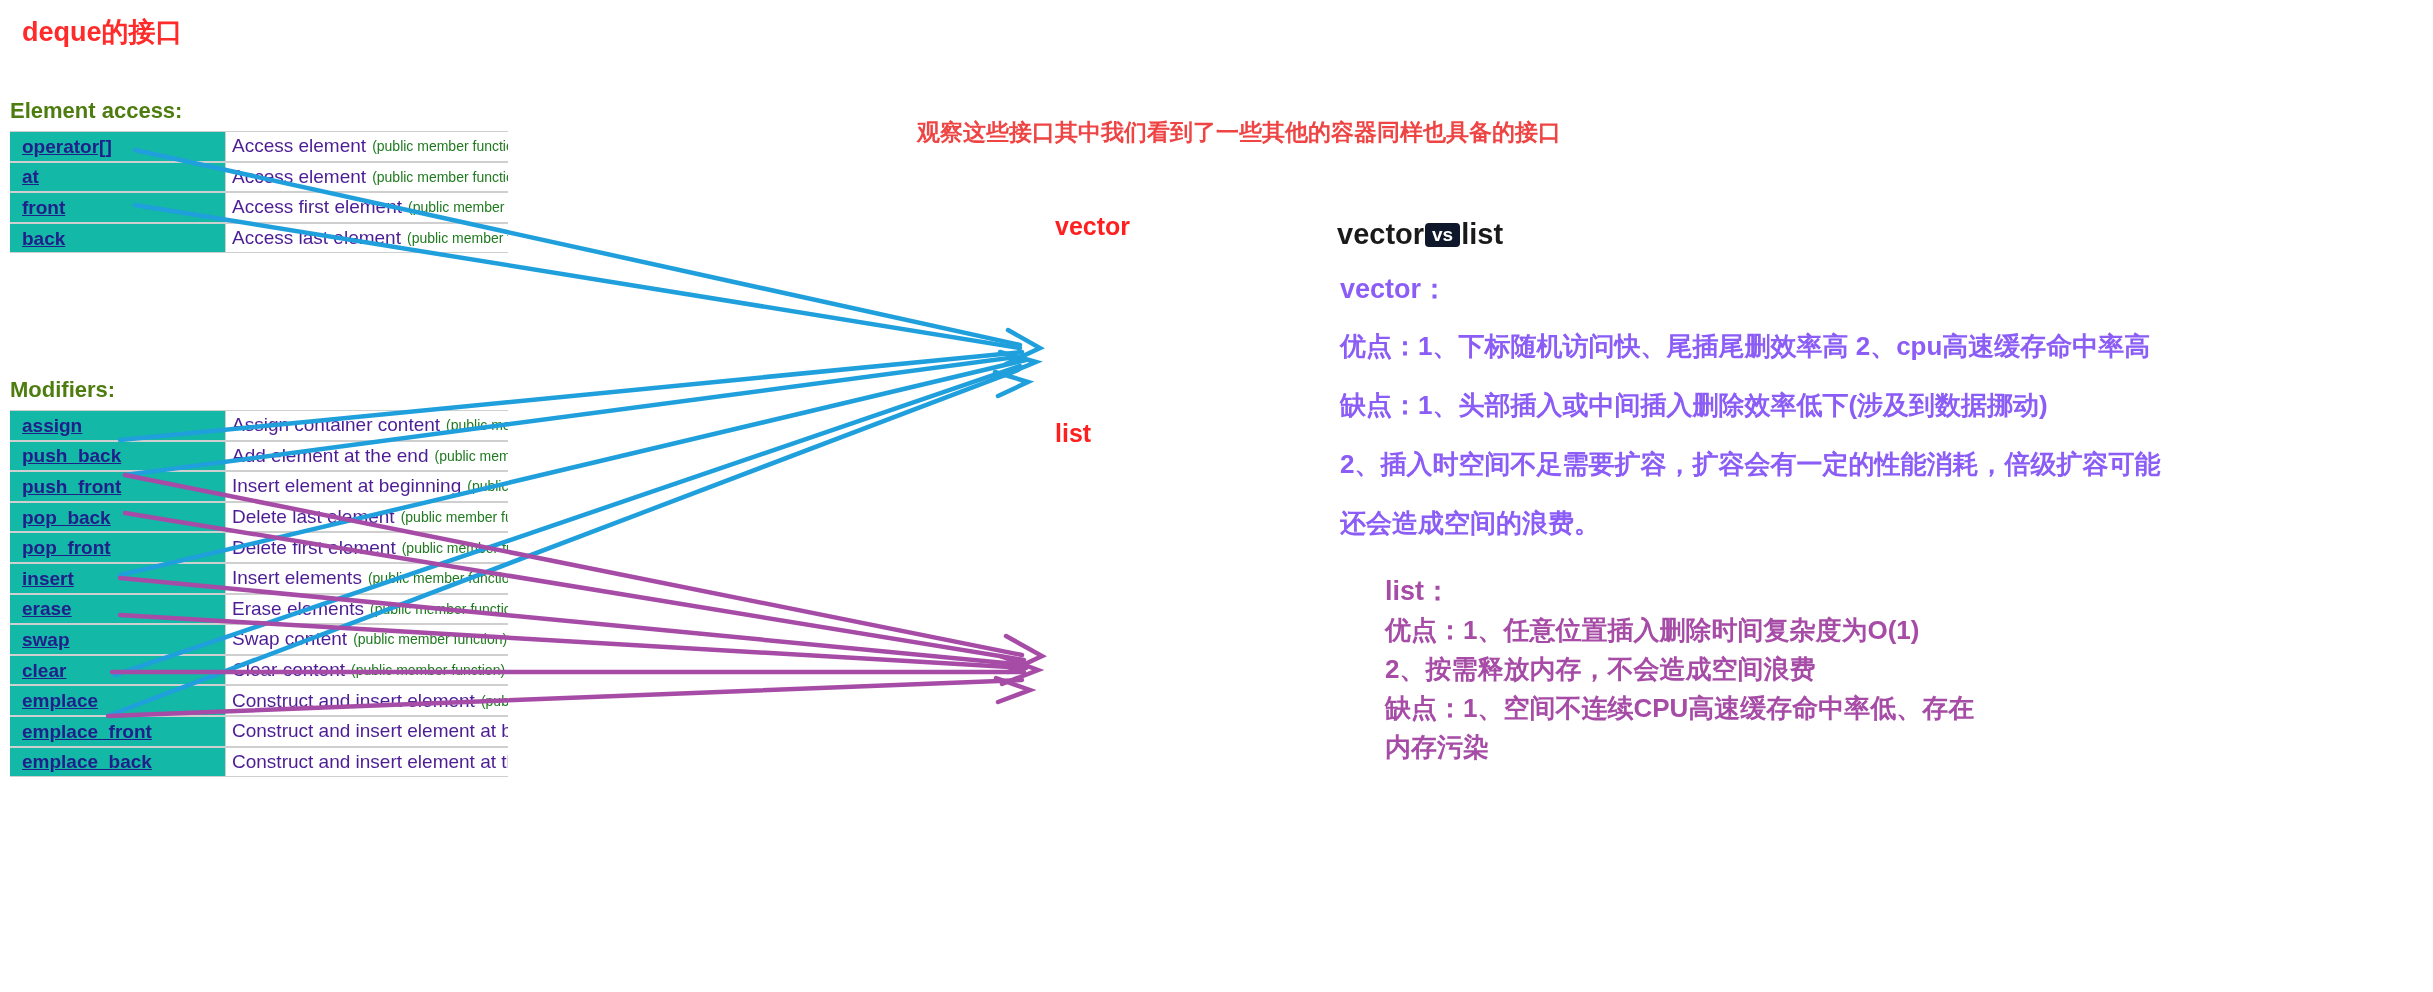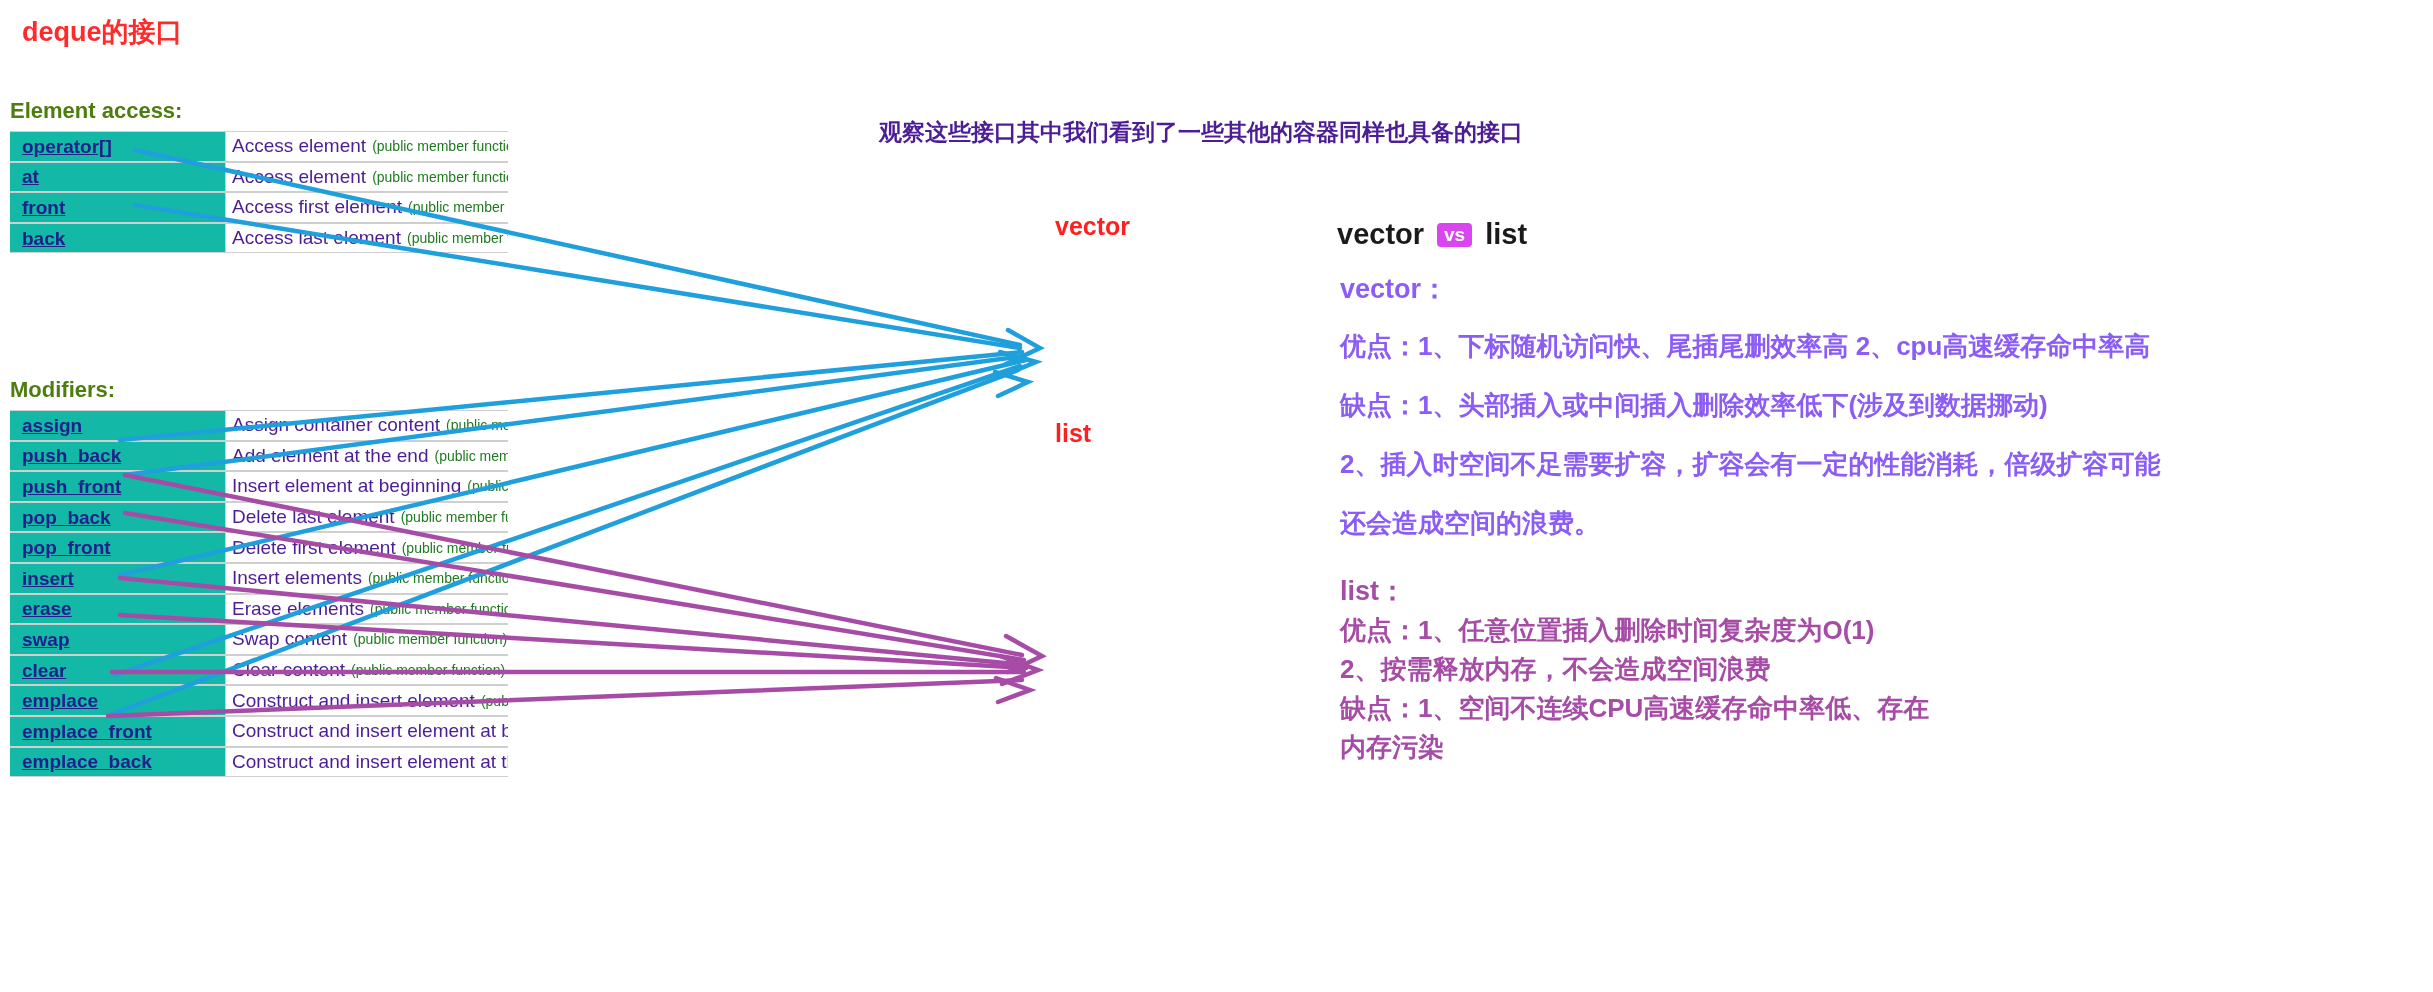--- a/index.html
+++ b/index.html
@@ -78,55 +78,55 @@
   
   .target-label{
     position:absolute;font-size:25px;font-weight:bold;color:#ff1f1f;
     white-space:nowrap;
   }
   #label-vector{left:1055px;top:212px;}
   #label-list{left:1055px;top:419px;}
 
   
   #annotation-note{
-    position:absolute;left:879px;top:117px;
-    font-size:23px;font-weight:bold;color:#4c1d95;
+    position:absolute;left:917px;top:117px;
+    font-size:23px;font-weight:bold;color:#ef4444;
     white-space:nowrap;
   }
 
   
   #vs-panel{position:absolute;left:1340px;top:218px;width:1090px;}
   #vs-heading{
     display:flex;align-items:center;
     font-size:29px;font-weight:bold;color:#1a1a1a;
     margin-left:-3px;
   }
   #vs-badge{
     display:inline-block;
-    background:#d946ef;color:#ffffff;
+    background:#0f172a;color:#ffffff;
     font-size:19px;font-weight:bold;
     padding:2px 7px 3px 7px;
     border-radius:4px;
-    margin:0 13px;
+    margin:0 1px;
     line-height:1;
   }
   .group-title{
     font-size:27px;font-weight:bold;
     margin-top:18px;margin-bottom:2px;
     white-space:nowrap;
   }
   .group-line{
     font-size:26px;font-weight:bold;
     line-height:1.50;
     white-space:nowrap;
   }
   .vector-color{color:#8b5cf6;margin-top:20px;}
   .list-color{color:#a64ca6;}
   #vector-block{margin-top:6px;}
-  #list-block{margin-top:30px;}
+  #list-block{margin-top:30px;margin-left:45px;}
 </style>
 </head>
 <body>
 
 <div class="stage">
 
   <div id="deck-title">deque的接口</div>
 
   <div class="section-caption" id="caption-element-access">Element access:</div>
 

